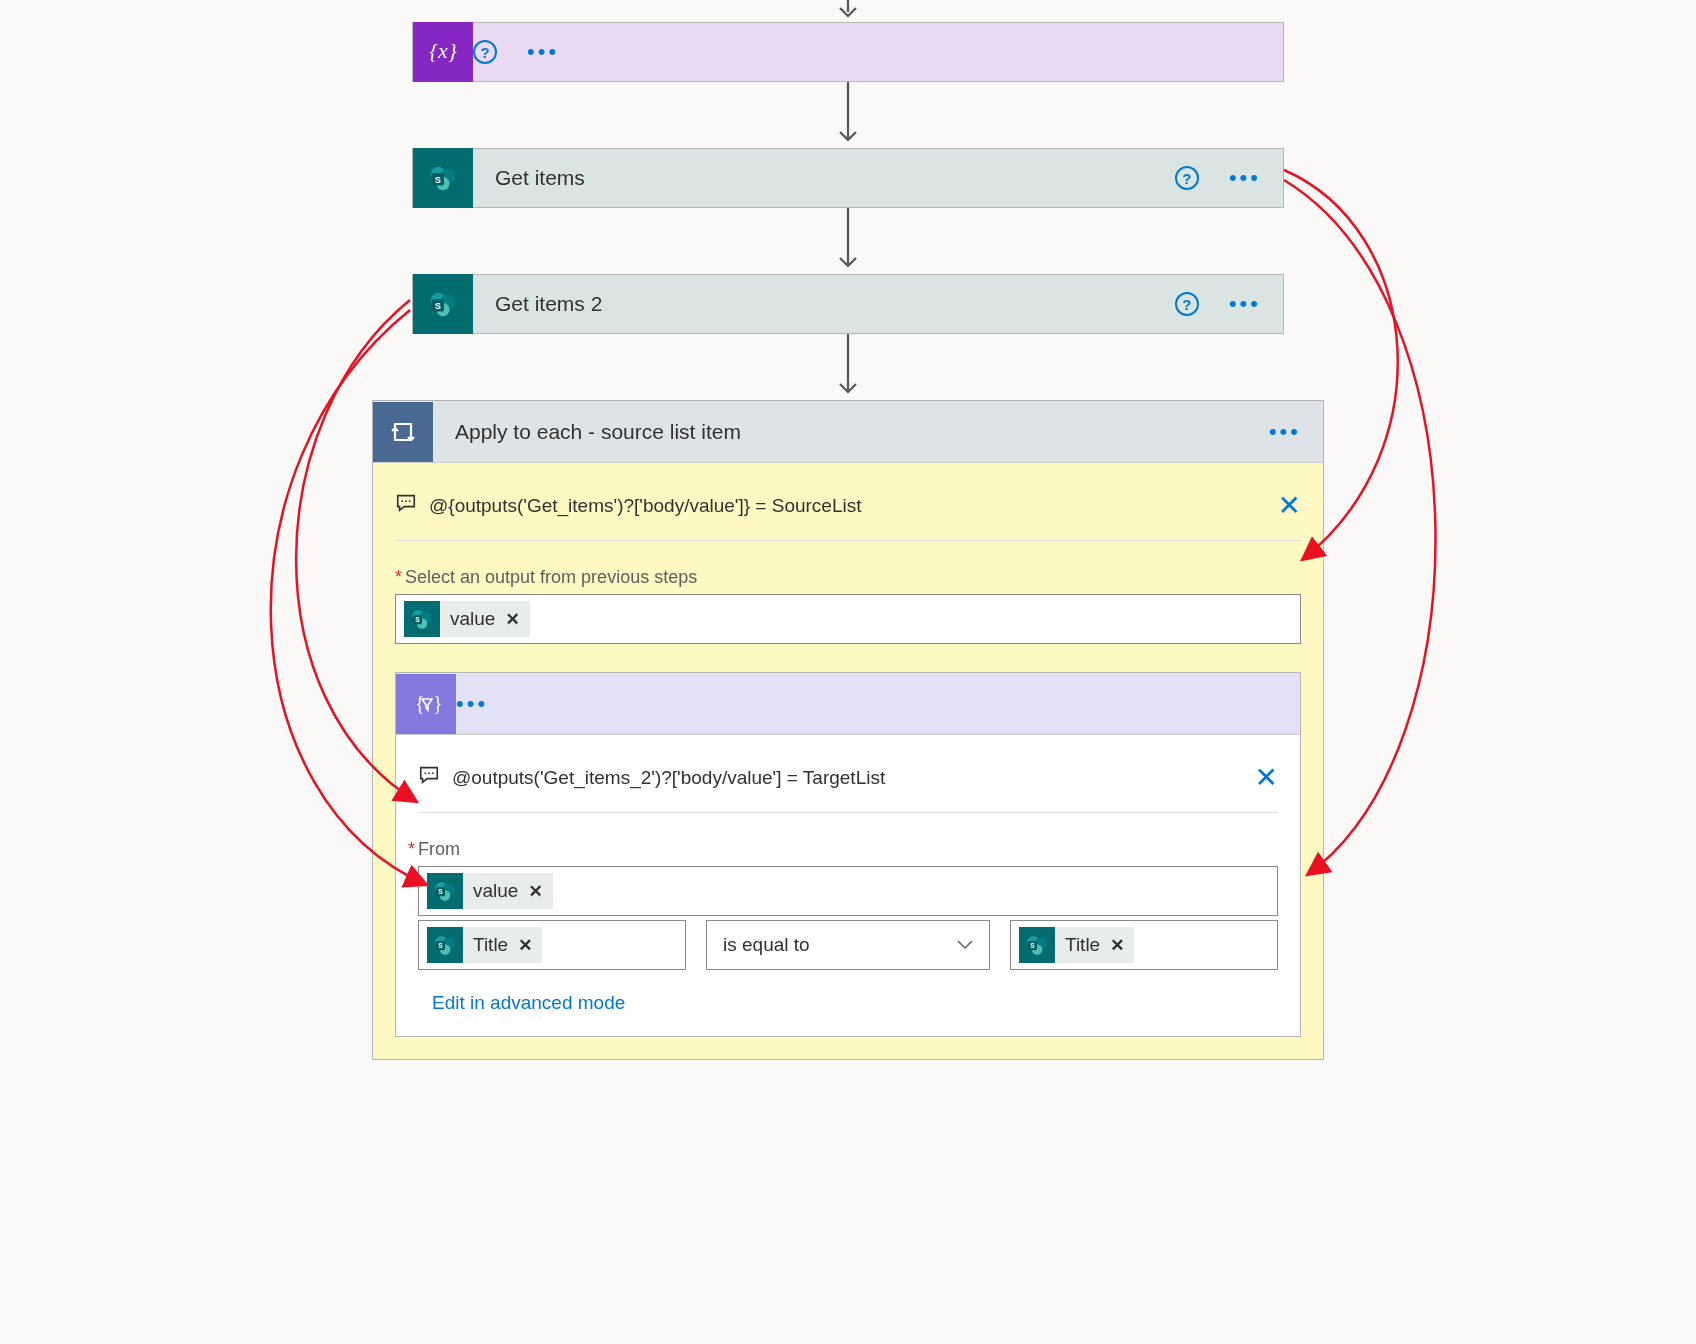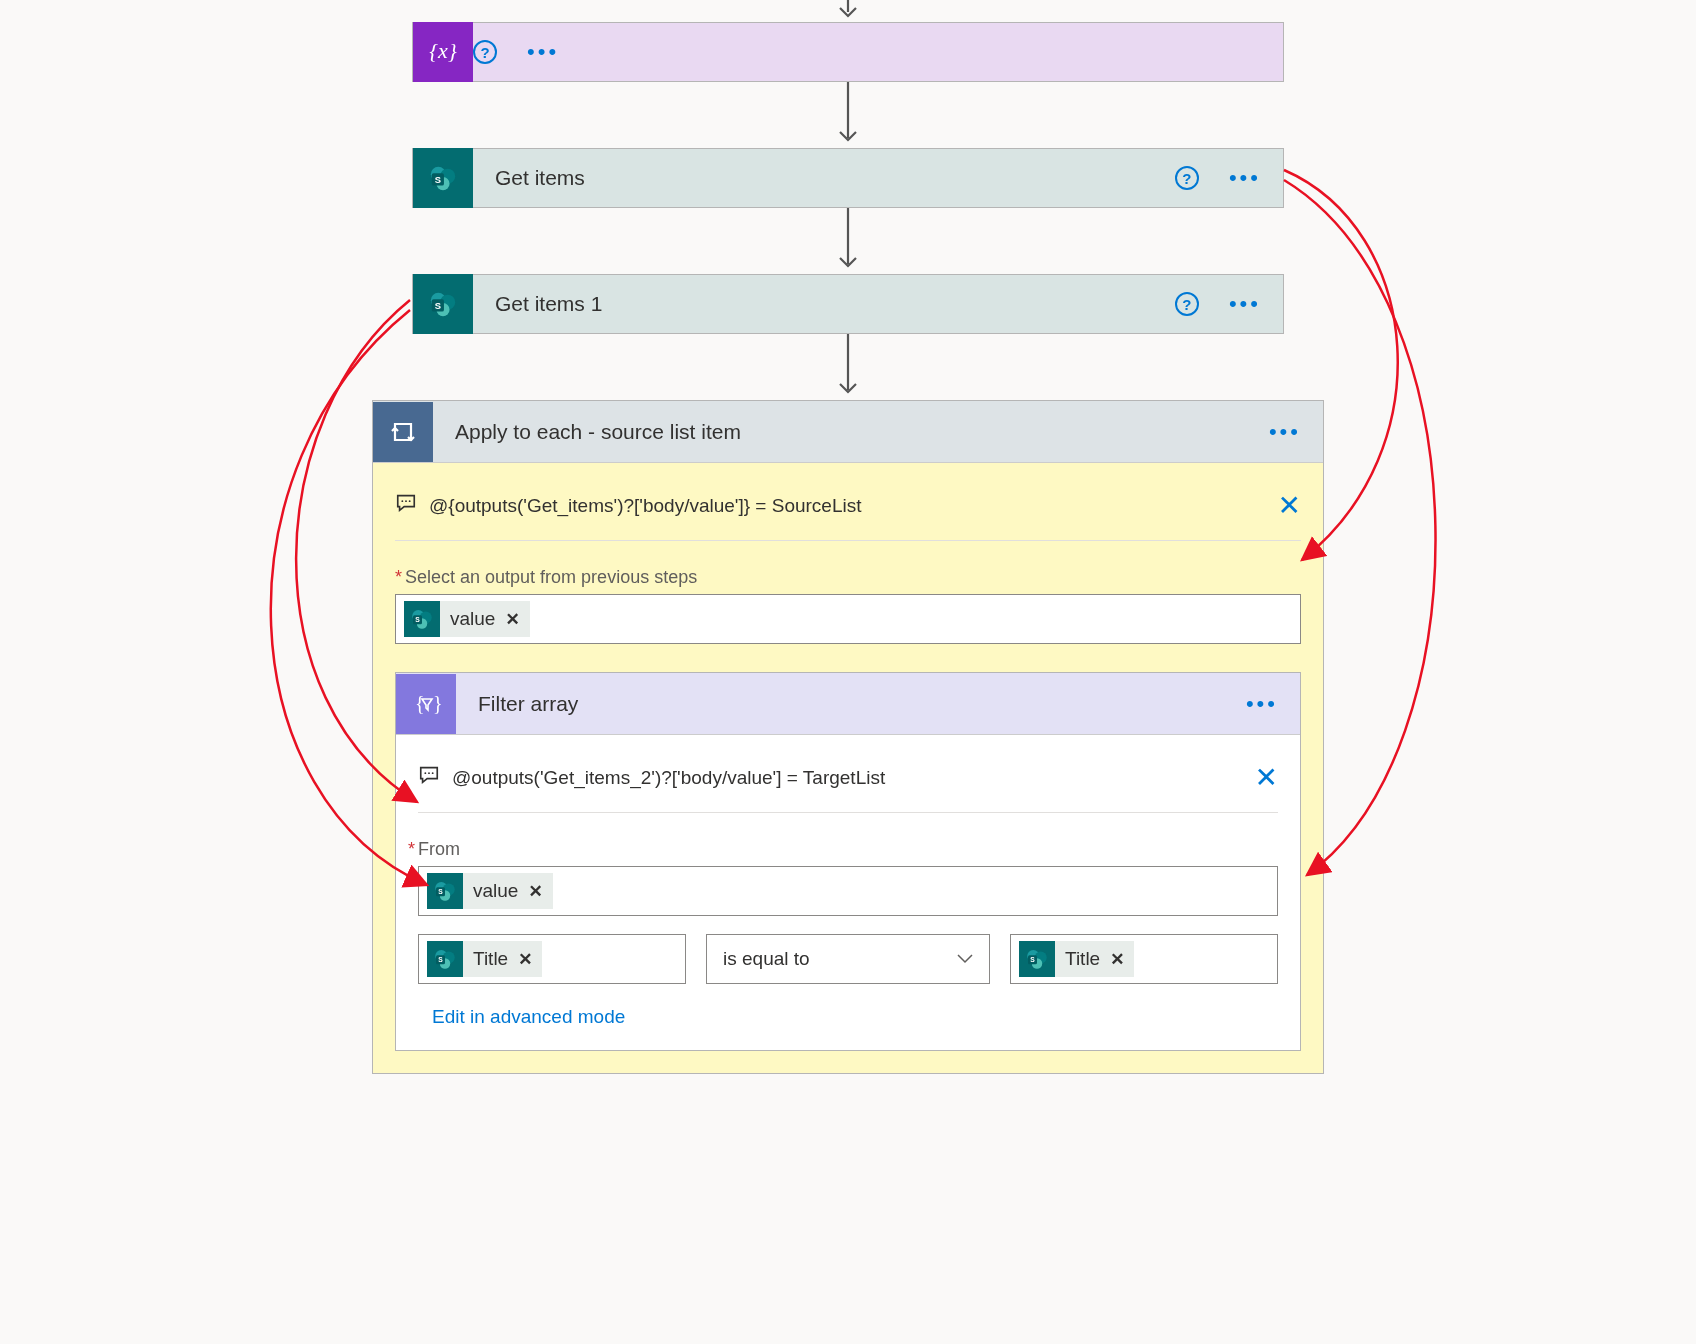--- a/index.html
+++ b/index.html
@@ -51,21 +51,21 @@
   .field-box { border: 1px solid #8a8886; min-height: 46px; display: flex; align-items: center; padding: 6px 8px; background: #fff; gap: 6px; }
 
   .token { display: inline-flex; align-items: center; background: #e8edea; height: 36px; }
   .token-icon { width: 36px; height: 36px; background: #036c70; display: inline-flex; align-items: center; justify-content: center; }
   .token-label { padding: 0 10px 0 10px; font-size: 19px; }
   .token-x { padding: 0 10px 0 0; font-size: 17px; font-weight: 600; cursor: pointer; }
 
   .nested-card { border: 1px solid #b5b5b5; background: #fff; margin-top: 28px; }
   .nested-header { display: flex; align-items: center; height: 62px; background: #e3e1f5; border-bottom: 1px solid #ccc; }
 
-  .filter-row { display: flex; gap: 20px; margin-top: 18px; border-radius: 25px; }
+  .filter-row { display: flex; gap: 20px; margin-top: 4px; border-radius: 25px; }
   .filter-col { border: 1px solid #8a8886; height: 50px; display: flex; align-items: center; padding: 6px 8px; background: #fff; }
   .filter-col.op { justify-content: space-between; padding: 6px 16px; }
   .filter-col.left  { flex: 1; }
   .filter-col.mid   { flex: 1; }
   .filter-col.right { flex: 1; }
   .chevron { font-size: 16px; color: #605e5c; }
 
   .adv-link { color: #0078d4; font-size: 19px; margin-top: 22px; display: inline-block; cursor: pointer; margin-left: 14px; }
 
   svg.sp-logo { width: 30px; height: 30px; }
@@ -128,21 +128,21 @@
   <div class="action-card teal" style="margin: 0 170px;">
     <div class="icon-box teal">
       <svg class="sp-logo" viewBox="0 0 32 32">
           <circle cx="11" cy="12" r="8" fill="#1a9ba1"></circle>
           <circle cx="21" cy="14" r="8" fill="#037d81"></circle>
           <circle cx="16" cy="22" r="7" fill="#4dc0b5"></circle>
           <rect x="4" y="11" width="13" height="13" rx="2" fill="#025d61"></rect>
           <text x="10.5" y="21" text-anchor="middle" fill="#fff" font-size="10" font-weight="600" font-family="Arial">S</text>
         </svg>
     </div>
-    <div class="action-title">Get items 1</div>
+    <div class="action-title">Get items 2</div>
     <div class="card-actions">
       <span class="help-icon">?</span>
       <span class="dots">•••</span>
     </div>
   </div>
 
   <div class="arrow-down">
     <svg width="28" height="66" viewBox="0 0 28 66">
         <path d="M14 0 V56 M6 50 L14 58 L22 50" stroke="#555" stroke-width="2.2" fill="none"></path>
       </svg>
@@ -196,21 +196,20 @@
 
       <div class="nested-card">
         <div class="nested-header">
           <div class="icon-box violet">
             <svg width="34" height="34" viewBox="0 0 34 34">
                 <text x="6" y="23" fill="#fff" font-size="20" font-family="serif">{</text>
                 <path d="M13 12 H23 L19 18 V23 L17 21 V18 Z" stroke="#fff" stroke-width="1.6" fill="none"></path>
                 <text x="24" y="23" fill="#fff" font-size="20" font-family="serif">}</text>
               </svg>
           </div>
-          <div class="action-title">Filter array</div>
           <div class="card-actions">
             <span class="dots">•••</span>
           </div>
         </div>
 
         <div class="container-body">
           <div class="comment-row">
             <span class="comment-icon">
               <svg width="22" height="22" viewBox="0 0 24 24">
                   <path d="M3 4 H21 V16 H10 L5 20 V16 H3 Z" stroke="#323130" stroke-width="1.8" fill="none"></path>

